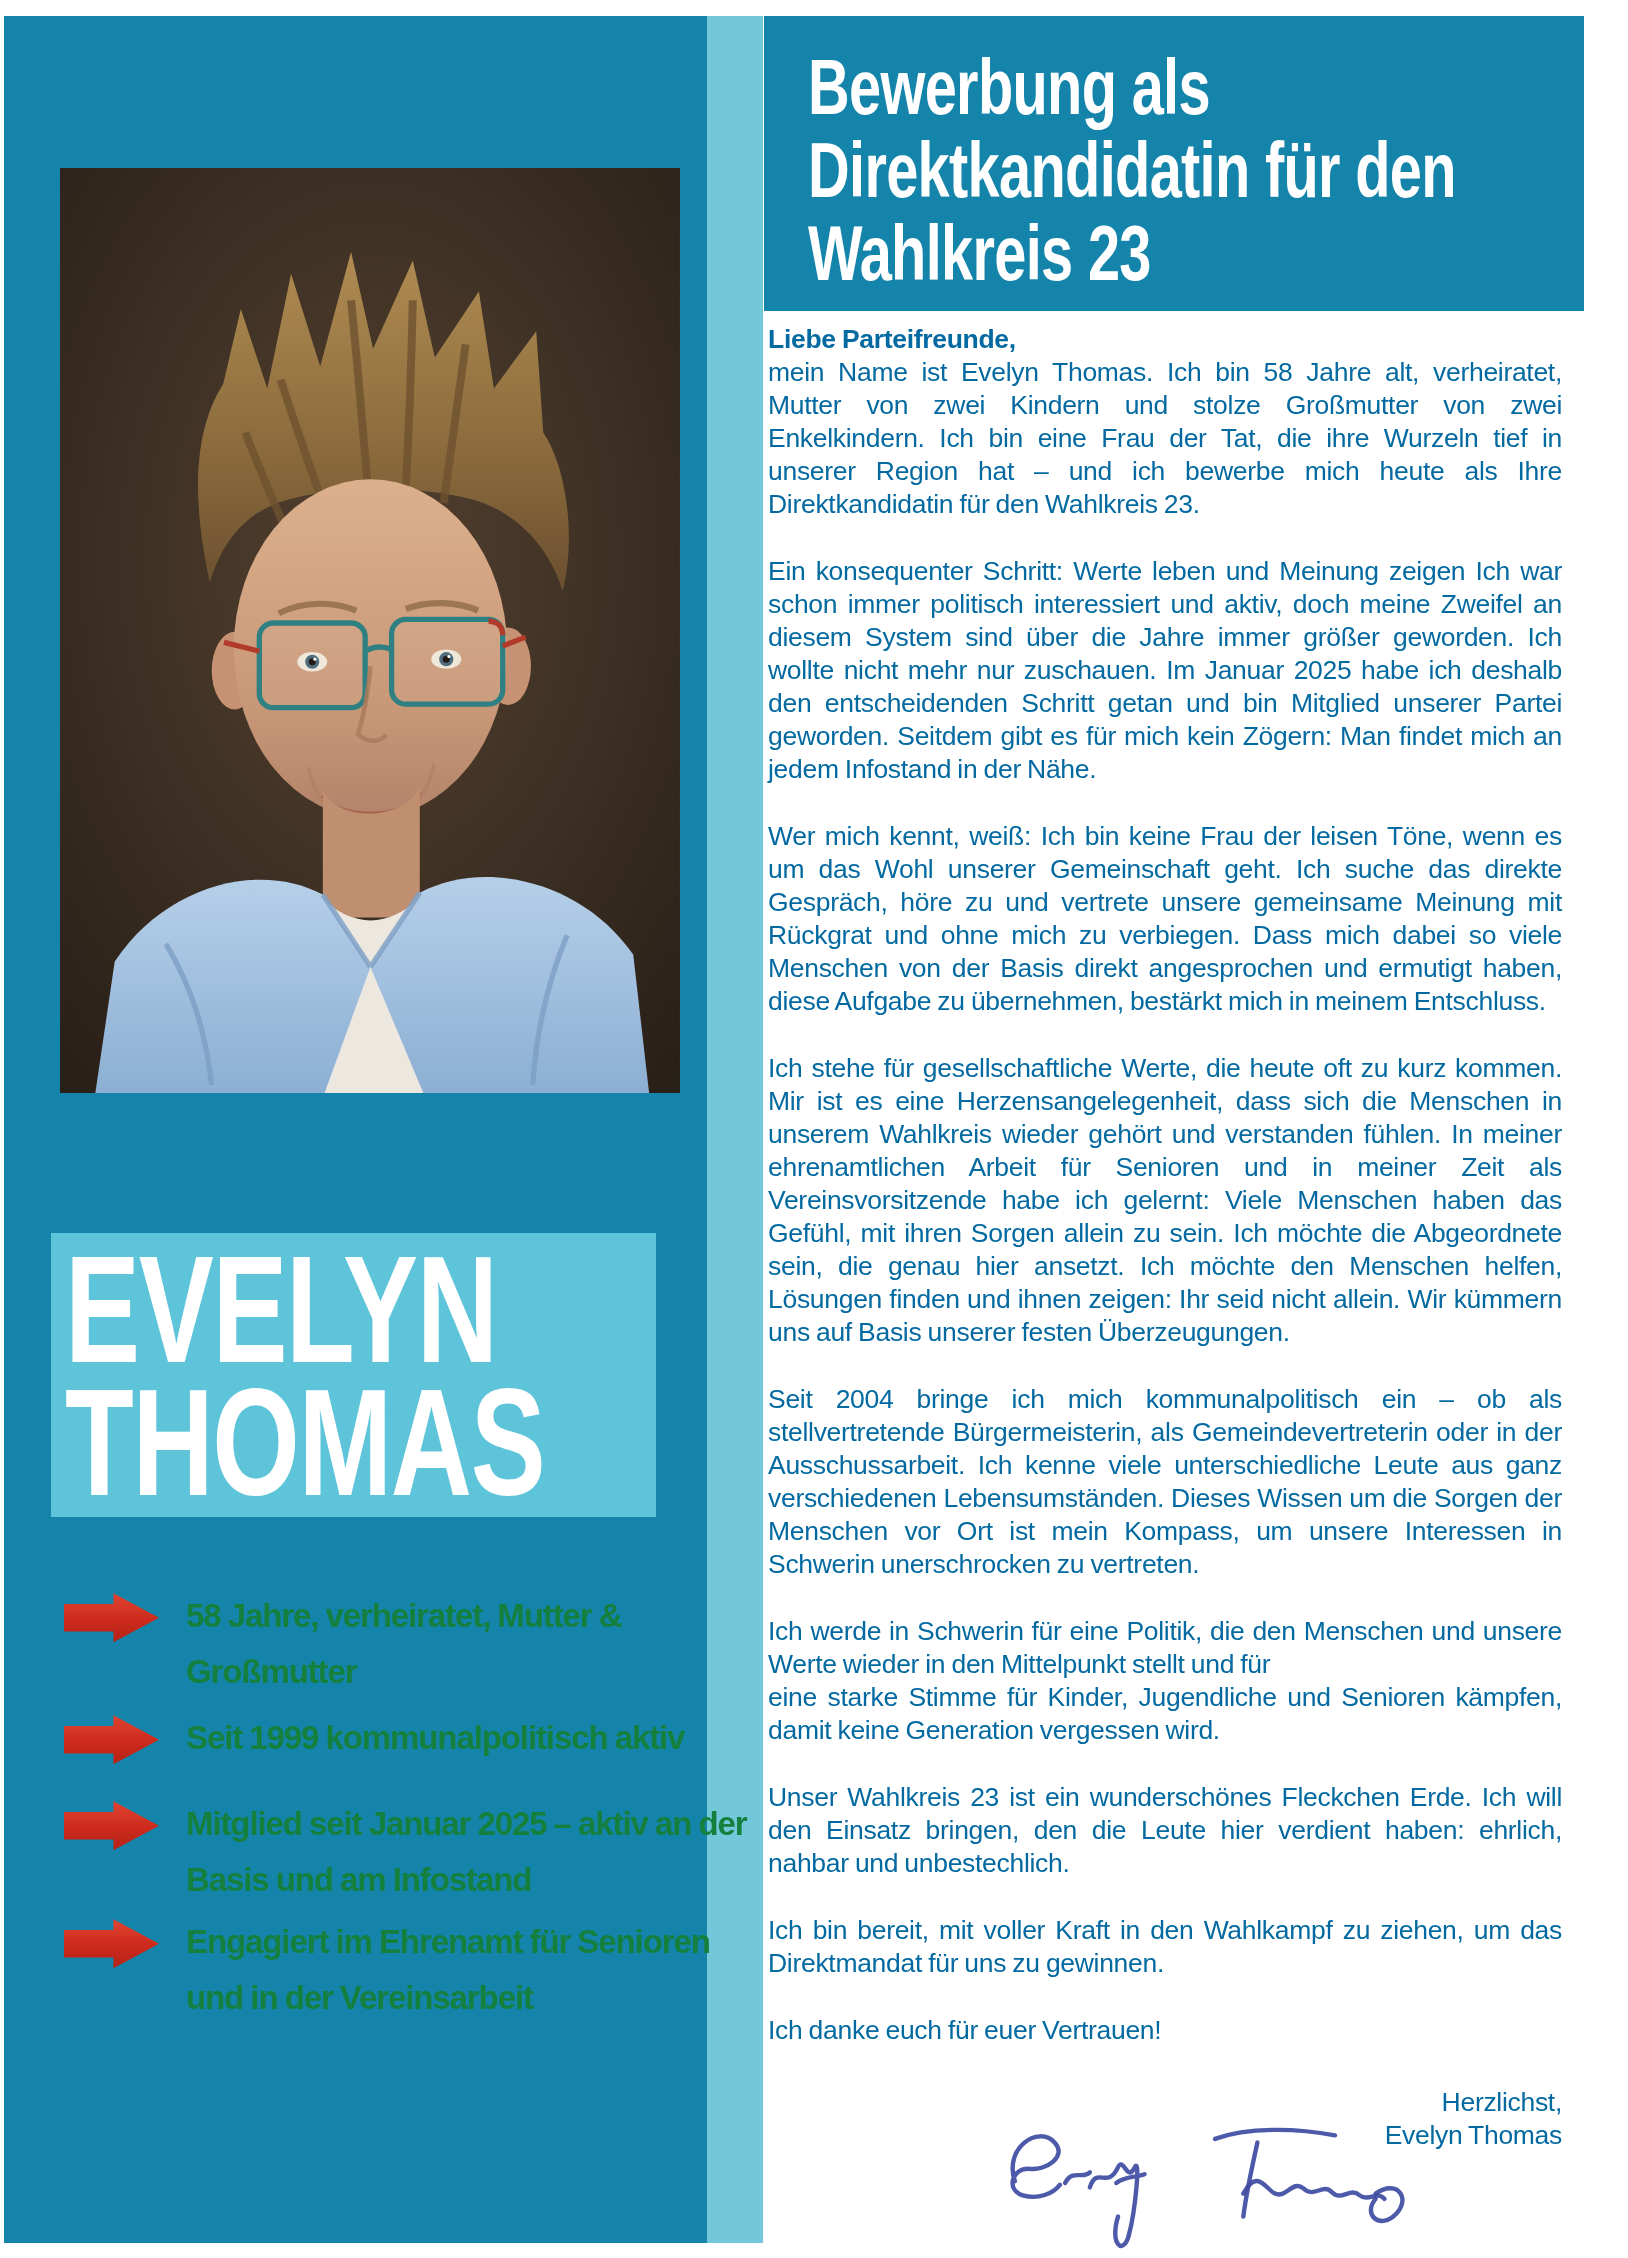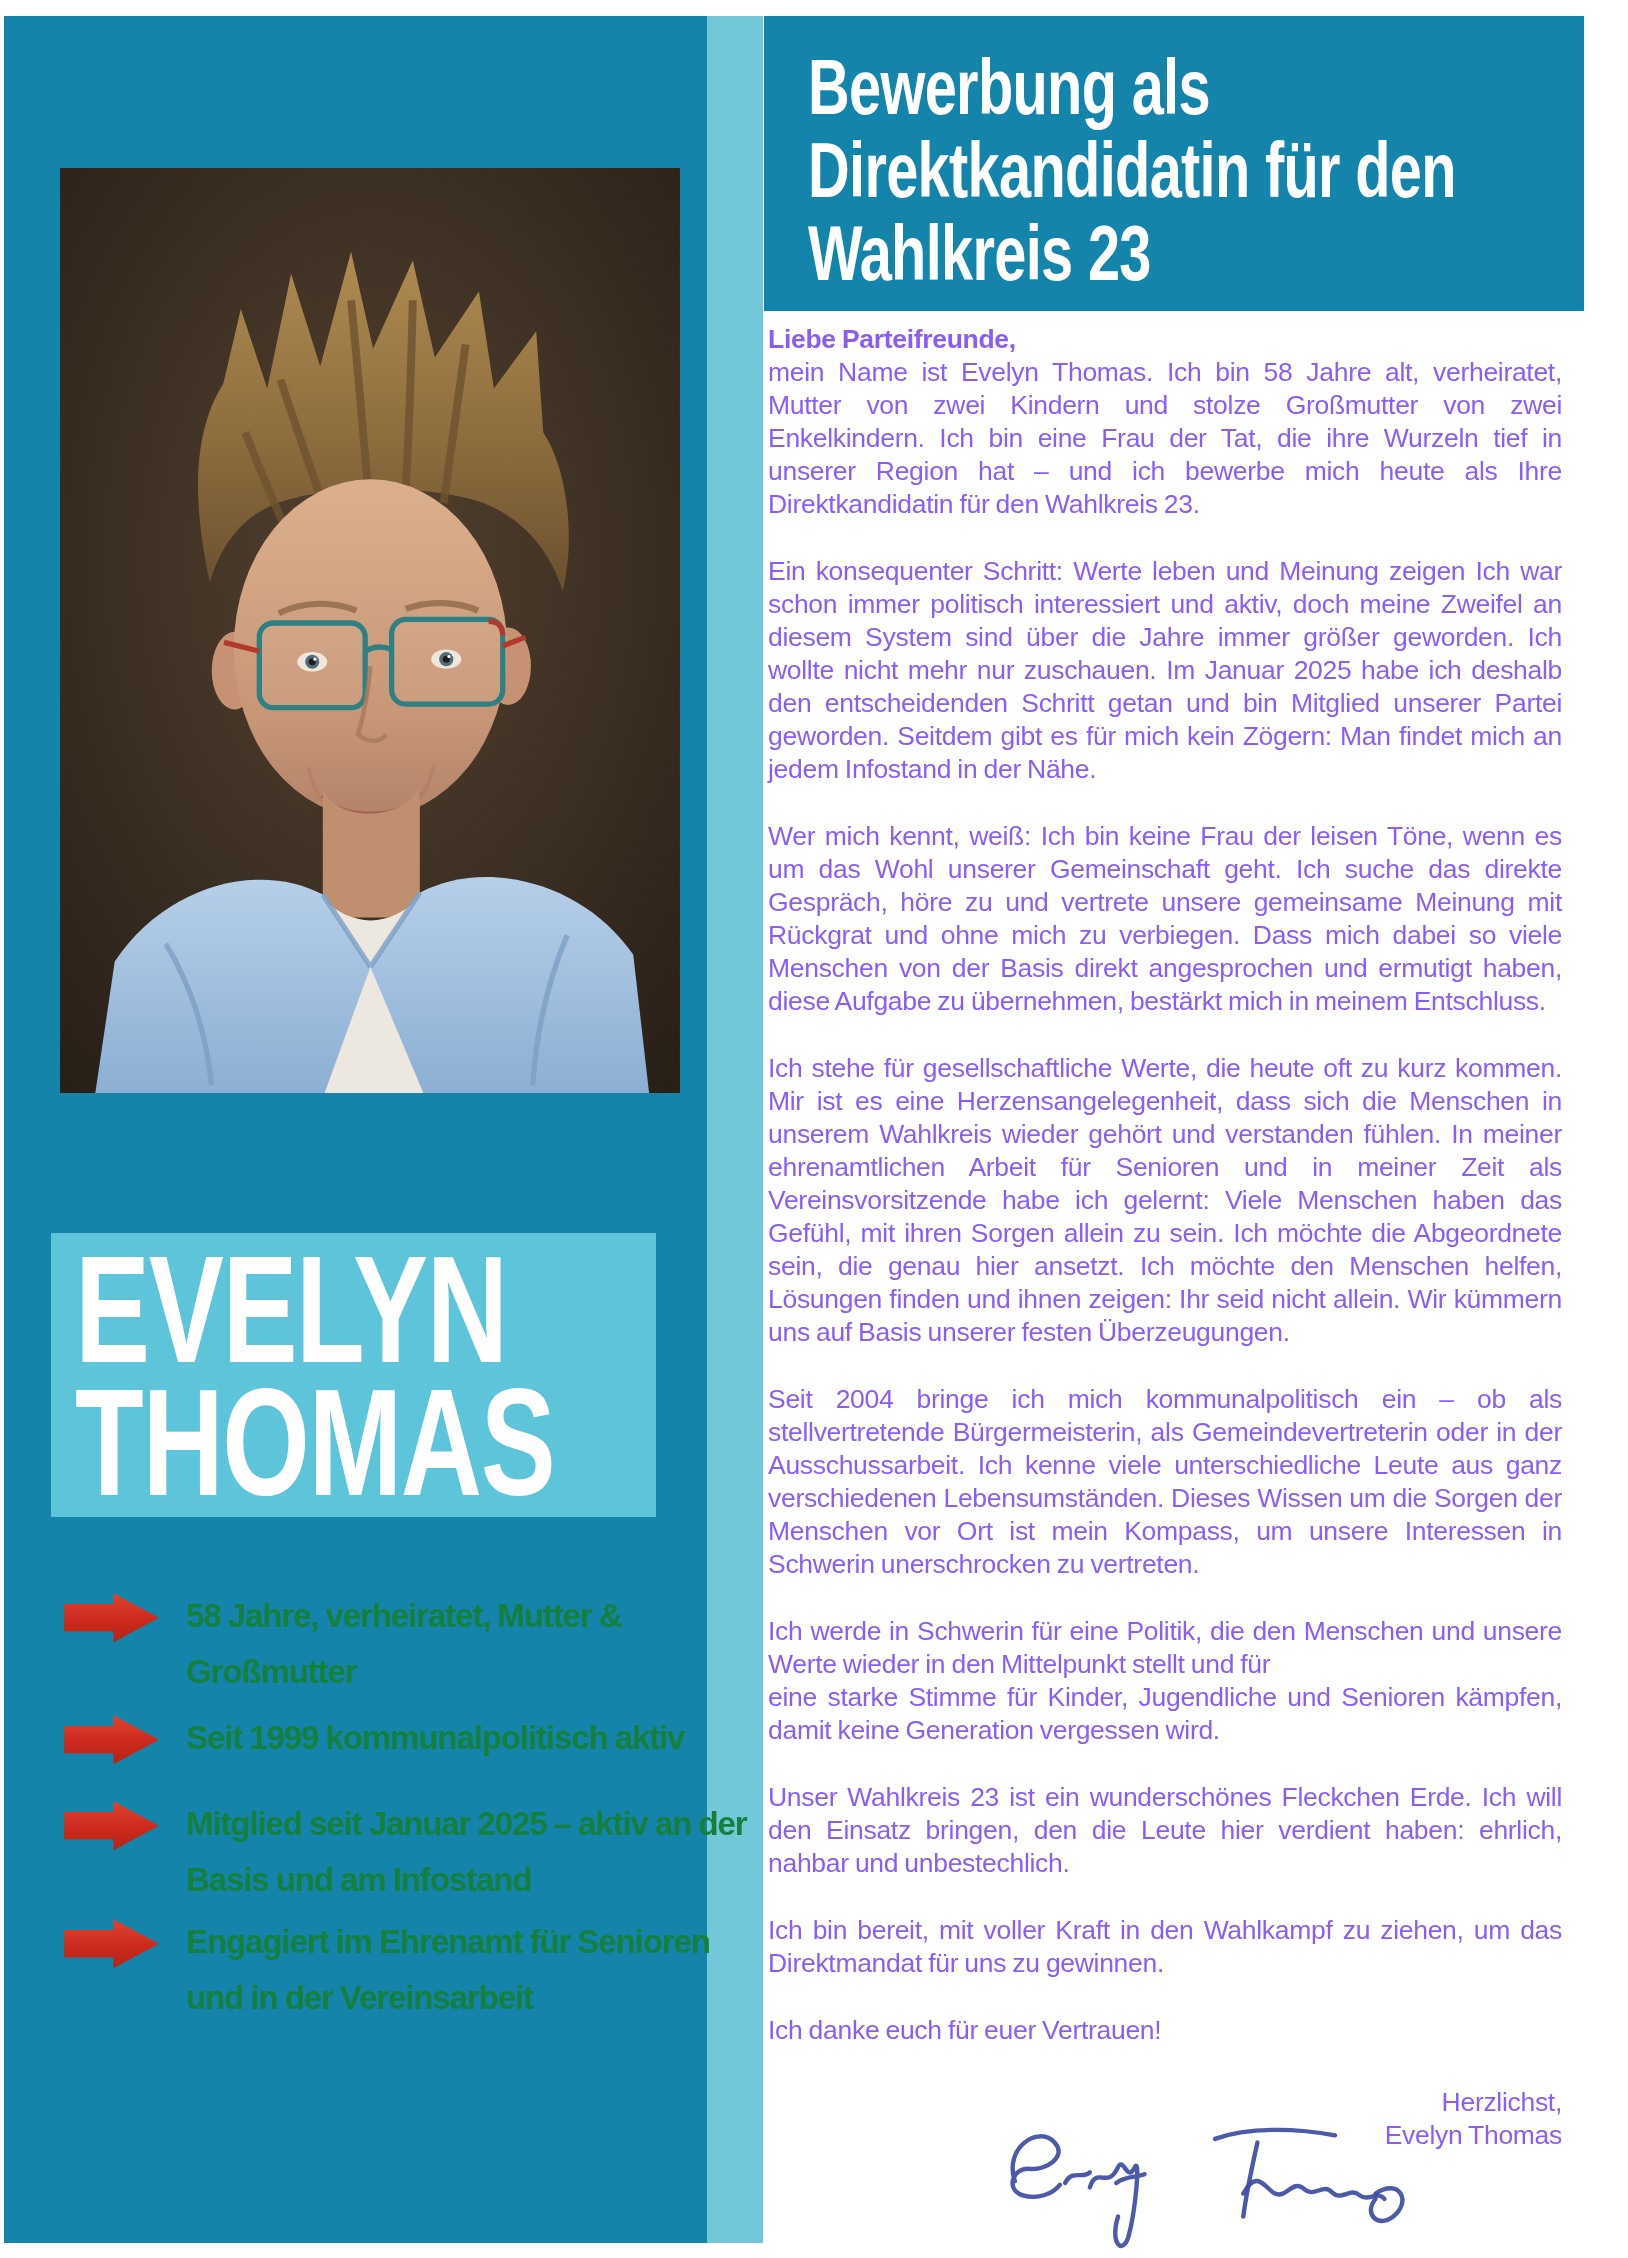--- a/index.html
+++ b/index.html
@@ -9,21 +9,21 @@
   }
   
   .left-col{position:absolute;left:3.5px;top:16px;width:703px;height:2227px;background:var(--color-teal,#1484ab);}
   .accent-stripe{position:absolute;left:707px;top:16px;width:56px;height:2227px;background:var(--color-stripe,#72c7d8);}
   
   .photo{position:absolute;left:60px;top:168px;width:620px;height:925px;overflow:hidden;}
   .photo svg{display:block;}
   
   .name-box{
     position:absolute;left:51px;top:1233px;width:605px;height:284px;
-    background:var(--color-namebox,#5ec4da);color:#ffffff;padding-left:24px;box-sizing:border-box;
+    background:var(--color-namebox,#5ec4da);color:#ffffff;padding-left:14px;box-sizing:border-box;
   }
   .name-line{
     display:block;font-weight:bold;font-size:152px;line-height:129px;letter-spacing:-1.8px;
     transform:scaleX(.74);transform-origin:0 50%;white-space:nowrap;margin-top:3.5px;
   }
   .name-line:first-child{margin-top:12.4px;}
   
   .bullet-item{position:absolute;left:64px;width:600px;color:#15803d;}
   .arrow-icon{
     position:absolute;left:0;top:5.3px;width:95px;height:49px;display:block;
@@ -39,21 +39,21 @@
   .header-banner{
     position:absolute;left:764px;top:16px;width:820px;height:295px;
     background:var(--color-teal,#1484ab);color:#ffffff;box-sizing:border-box;padding:30px 12px 0 44px;
   }
   .title-line{
     display:block;font-weight:bold;font-size:78px;line-height:83px;letter-spacing:-0.9px;
     transform:scaleX(.74);transform-origin:0 0;white-space:nowrap;
   }
   
   .body-col{
-    position:absolute;left:768px;top:323px;width:794px;color:#8b5cf6;
+    position:absolute;left:768px;top:323px;width:794px;color:#0369a1;
     font-size:26.5px;line-height:33px;letter-spacing:-0.3px;word-spacing:-0.9px;
   }
   .body-col p{margin:0 0 34px 0;text-align:justify;white-space:pre-line;}
   .salutation{font-weight:bold;margin:0 0 0 0 !important;text-align:left !important;}
   .closing p{margin:0;text-align:right;}
   .closing{margin-top:39px;}
   
   .signature{position:absolute;left:984px;top:2110px;width:441px;height:146px;}
   .signature path{fill:none;stroke:var(--color-ink,#3e4ba2);stroke-width:5;stroke-linecap:round;stroke-linejoin:round;opacity:.92;}
 </style>

